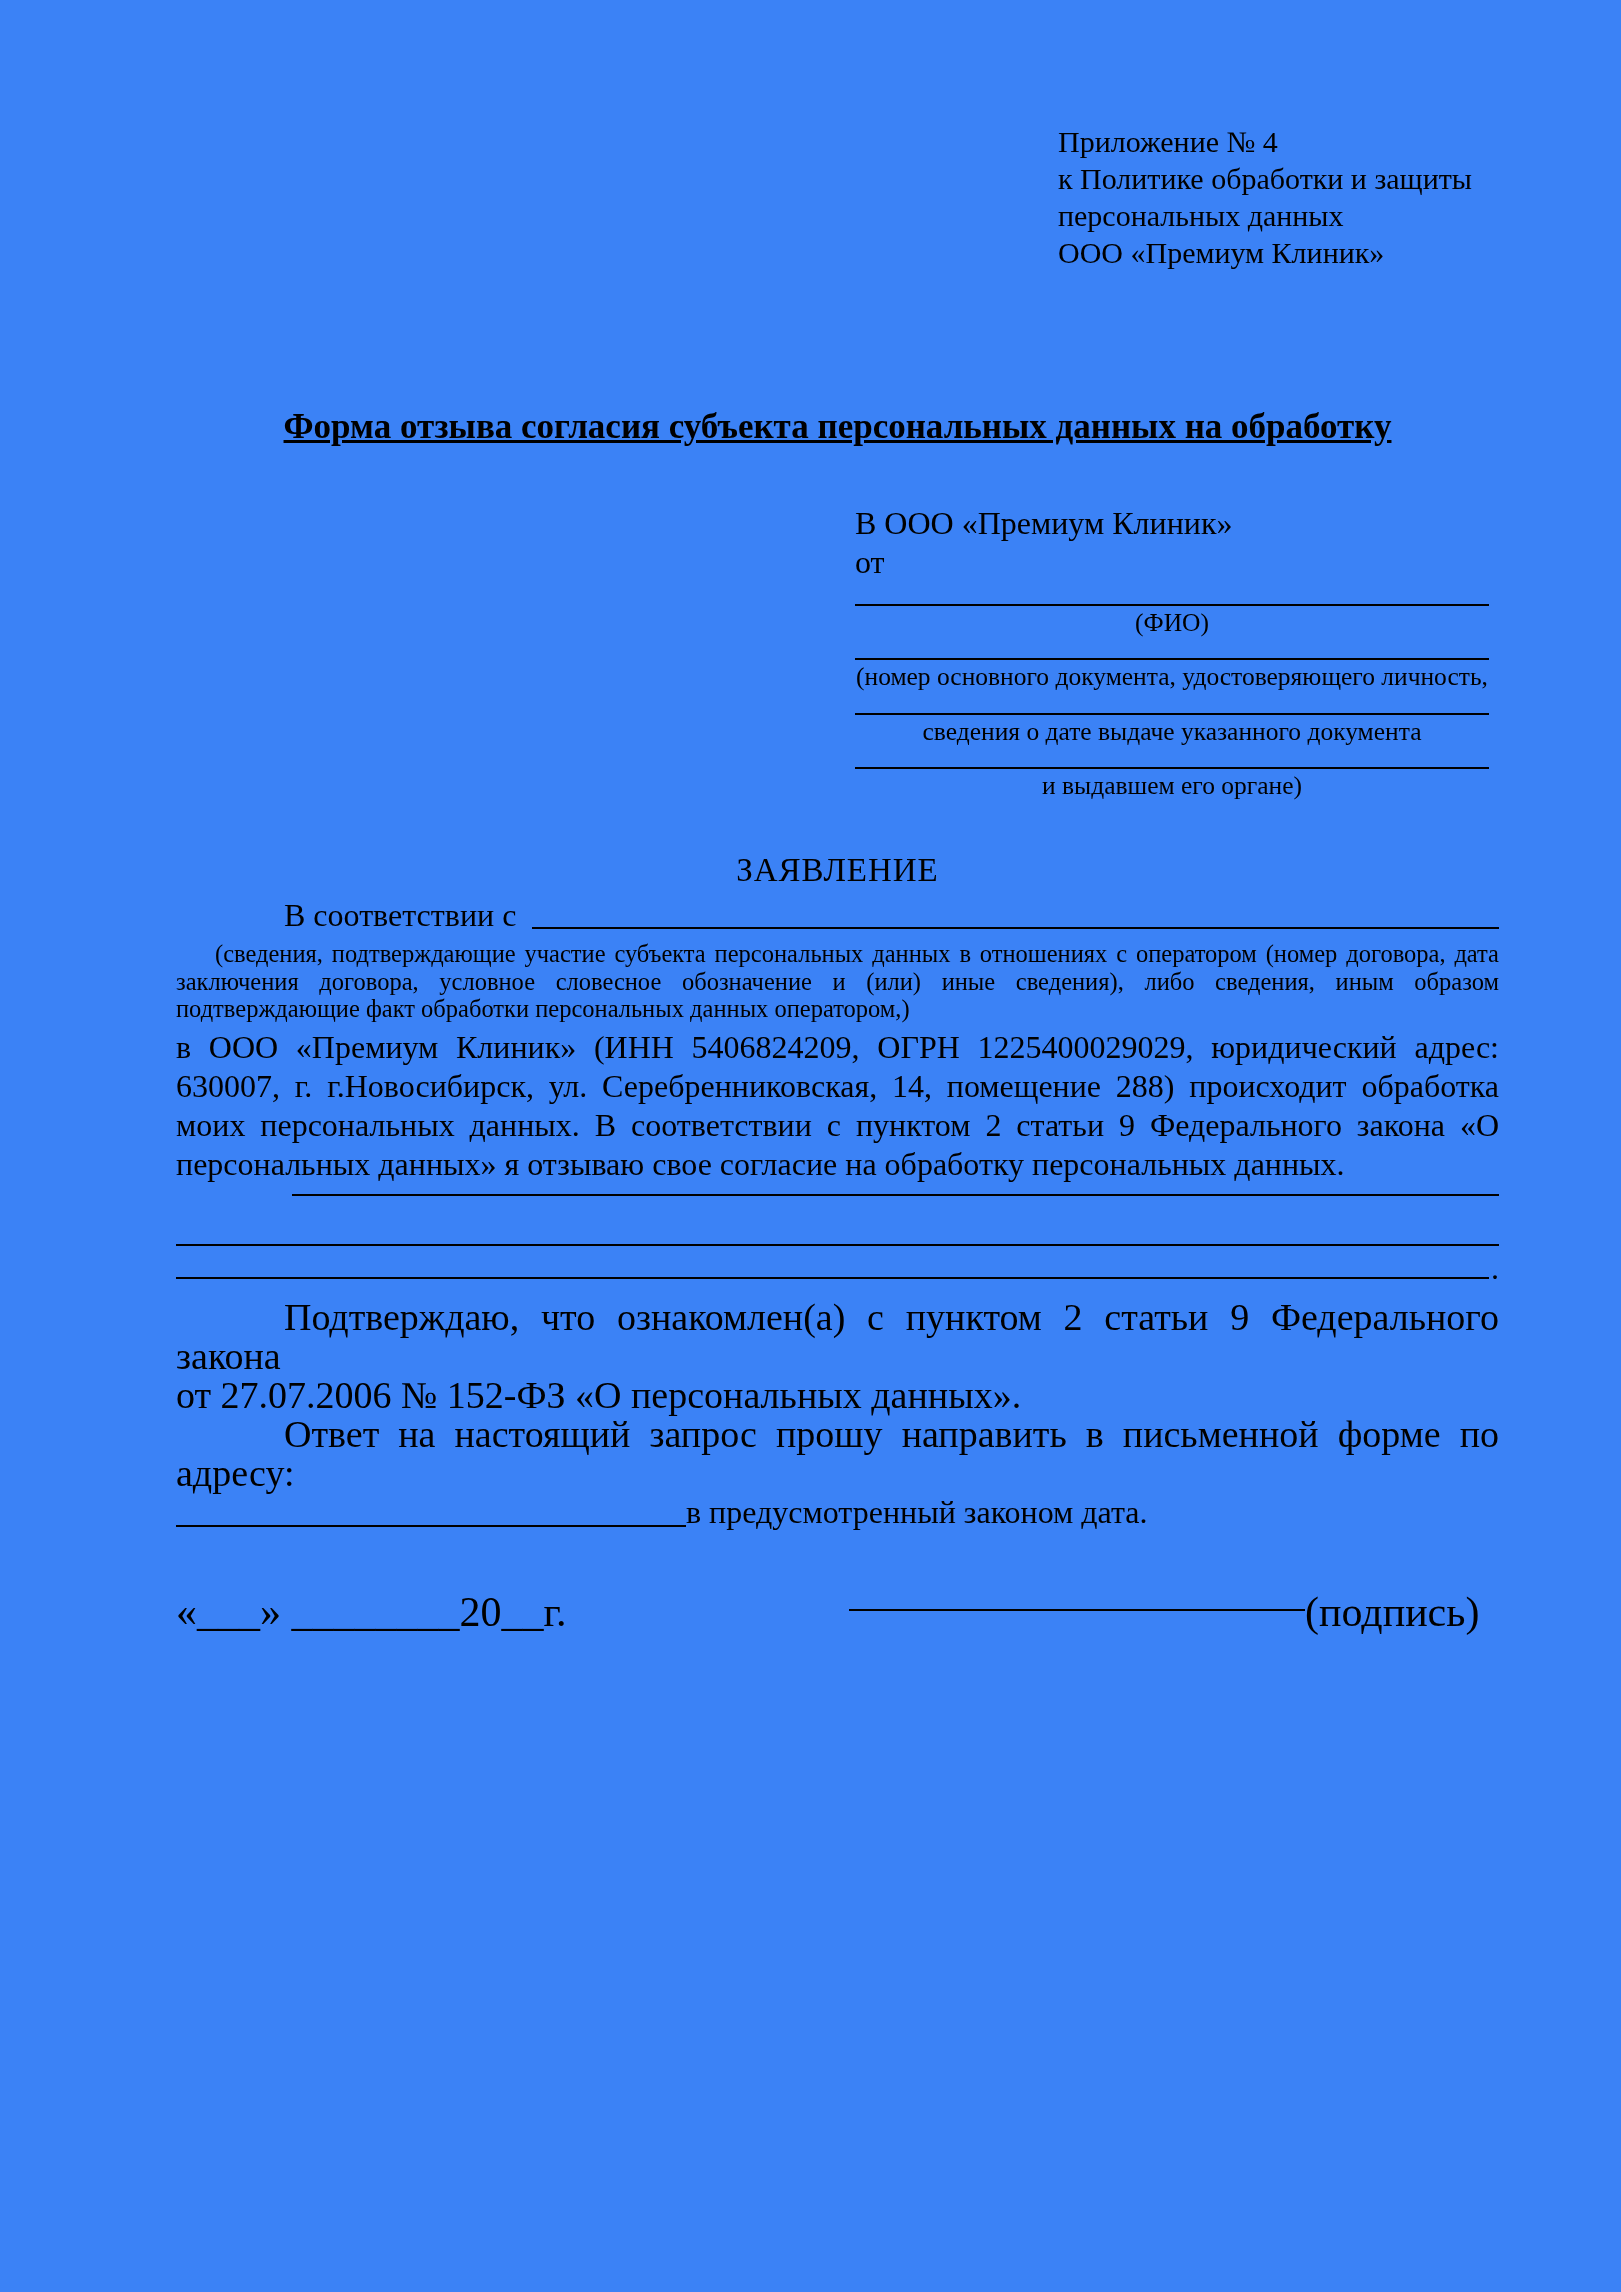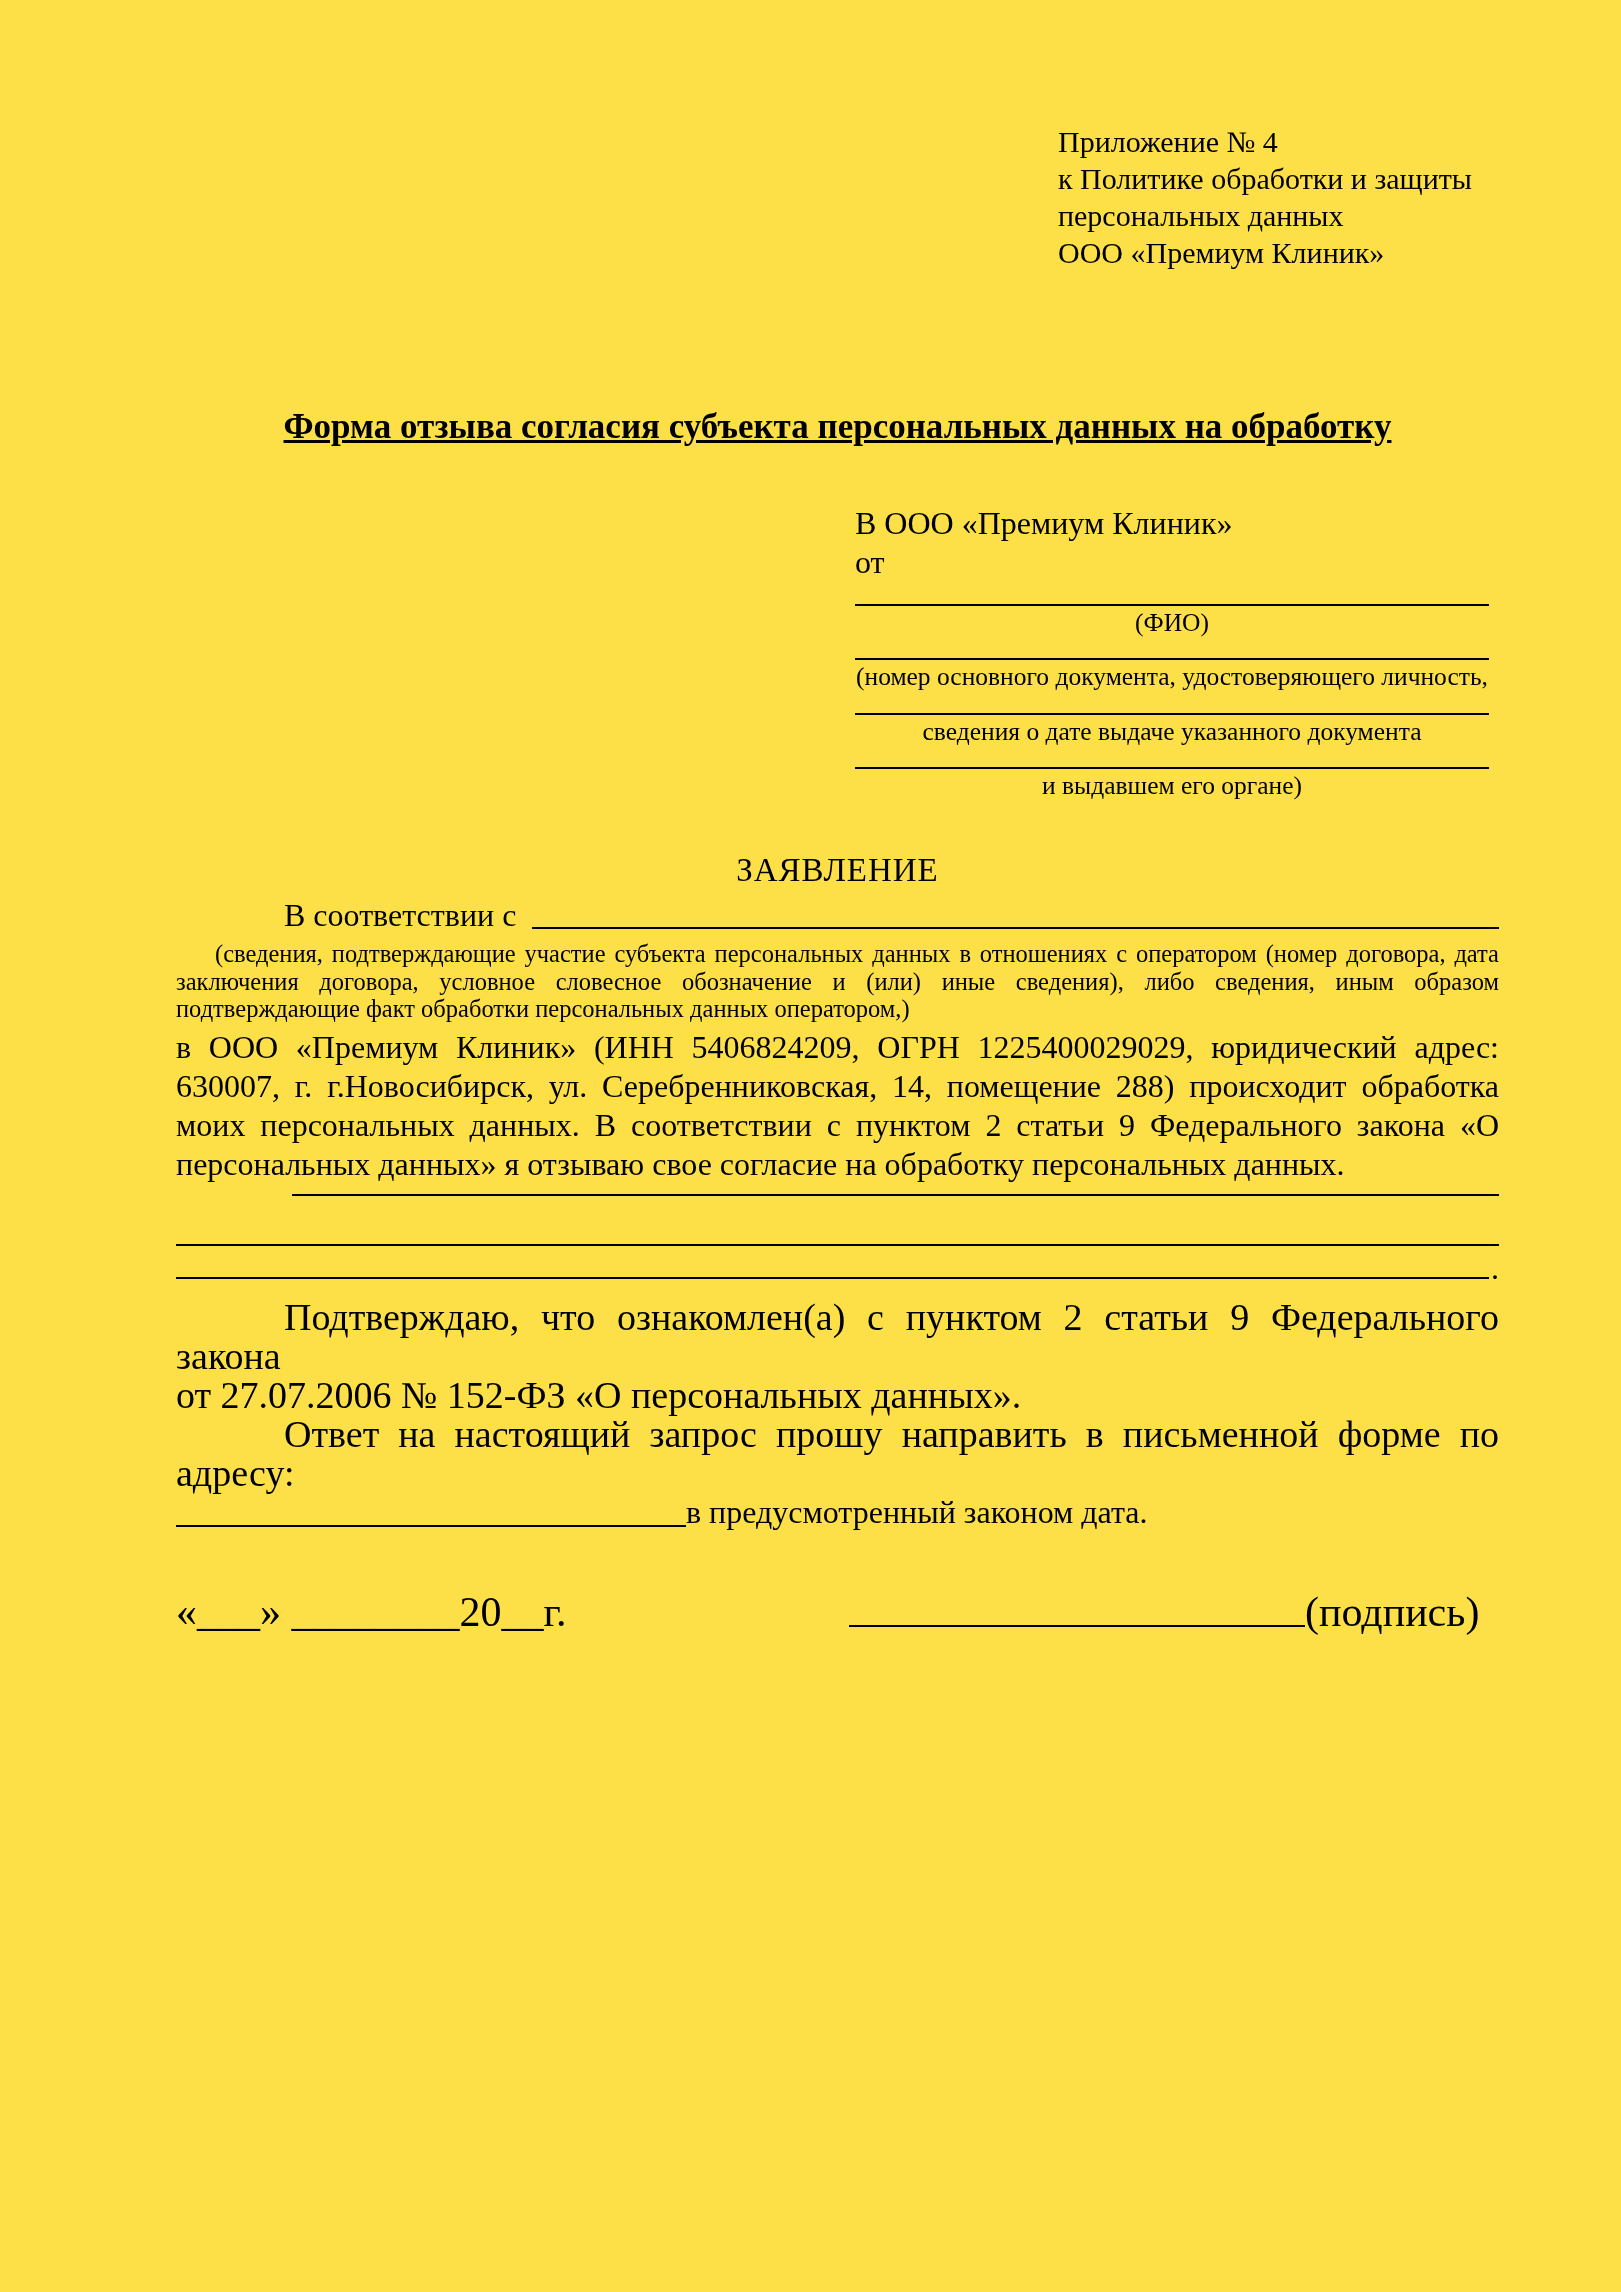--- a/index.html
+++ b/index.html
@@ -4,21 +4,21 @@
 <style>
   * { margin: 0; padding: 0; box-sizing: border-box; }
   html, body { background: #ffffff; }
   body {
     width: 1621px; height: 2293px; overflow: hidden;
     font-family: "Liberation Serif", "DejaVu Serif", serif;
     color: #000;
   }
   .page {
     width: 1621px; height: 2293px;
-    background: #fde047;
+    background: #3b82f6;
     padding: 123px 122px 0 176px;
     position: relative;
   }
   
   .appendix { margin-left: 882px; font-size: 30px; line-height: 37px; }
   
   .doc-title { margin-top: 132px; text-align: center; font-weight: bold; font-size: 35px; line-height: 47px; text-decoration: underline; }
   
   .addressee { margin-top: 54px; margin-left: 679px; width: 634px; font-size: 32px; line-height: 39px; }
   .addressee .field .rule { border-bottom: 2.9px solid #000; height: 0; margin-top: 21.6px; }
@@ -40,21 +40,21 @@
   .blank-row2 .period { line-height: 32px; padding-left: 2px; }
   .body-line { font-size: 38px; line-height: 39px; }
   .stretch { text-align: justify; text-align-last: justify; }
   .confirm-1 { margin-top: 13.7px; text-indent: 108px; }
   .reply-prefix { text-indent: 108px; }
   .reply-line { display: flex; align-items: flex-end; font-size: 32px; line-height: 39px; }
   .reply-line .fill-fixed { width: 510px; border-bottom: 2.9px solid #000; height: 0; margin-bottom: 4.9px; }
   .reply-line .post { white-space: nowrap; }
   
   .sign-row { margin-top: 61px; display: flex; justify-content: space-between; align-items: flex-end; font-size: 42px; line-height: 39px; padding-right: 19.6px; }
-  .sig-part { display: flex; align-items: flex-end; }
+  .sig-part { display: flex; align-items: center; }
   .sig-line { width: 456px; border-bottom: 2.9px solid #000; height: 0; margin-bottom: 4.9px; }
 </style>
 </head>
 <body>
 
 <div class="page">
 
   <div class="appendix">
     <div>Приложение № 4</div>
     <div>к Политике обработки и защиты</div>

